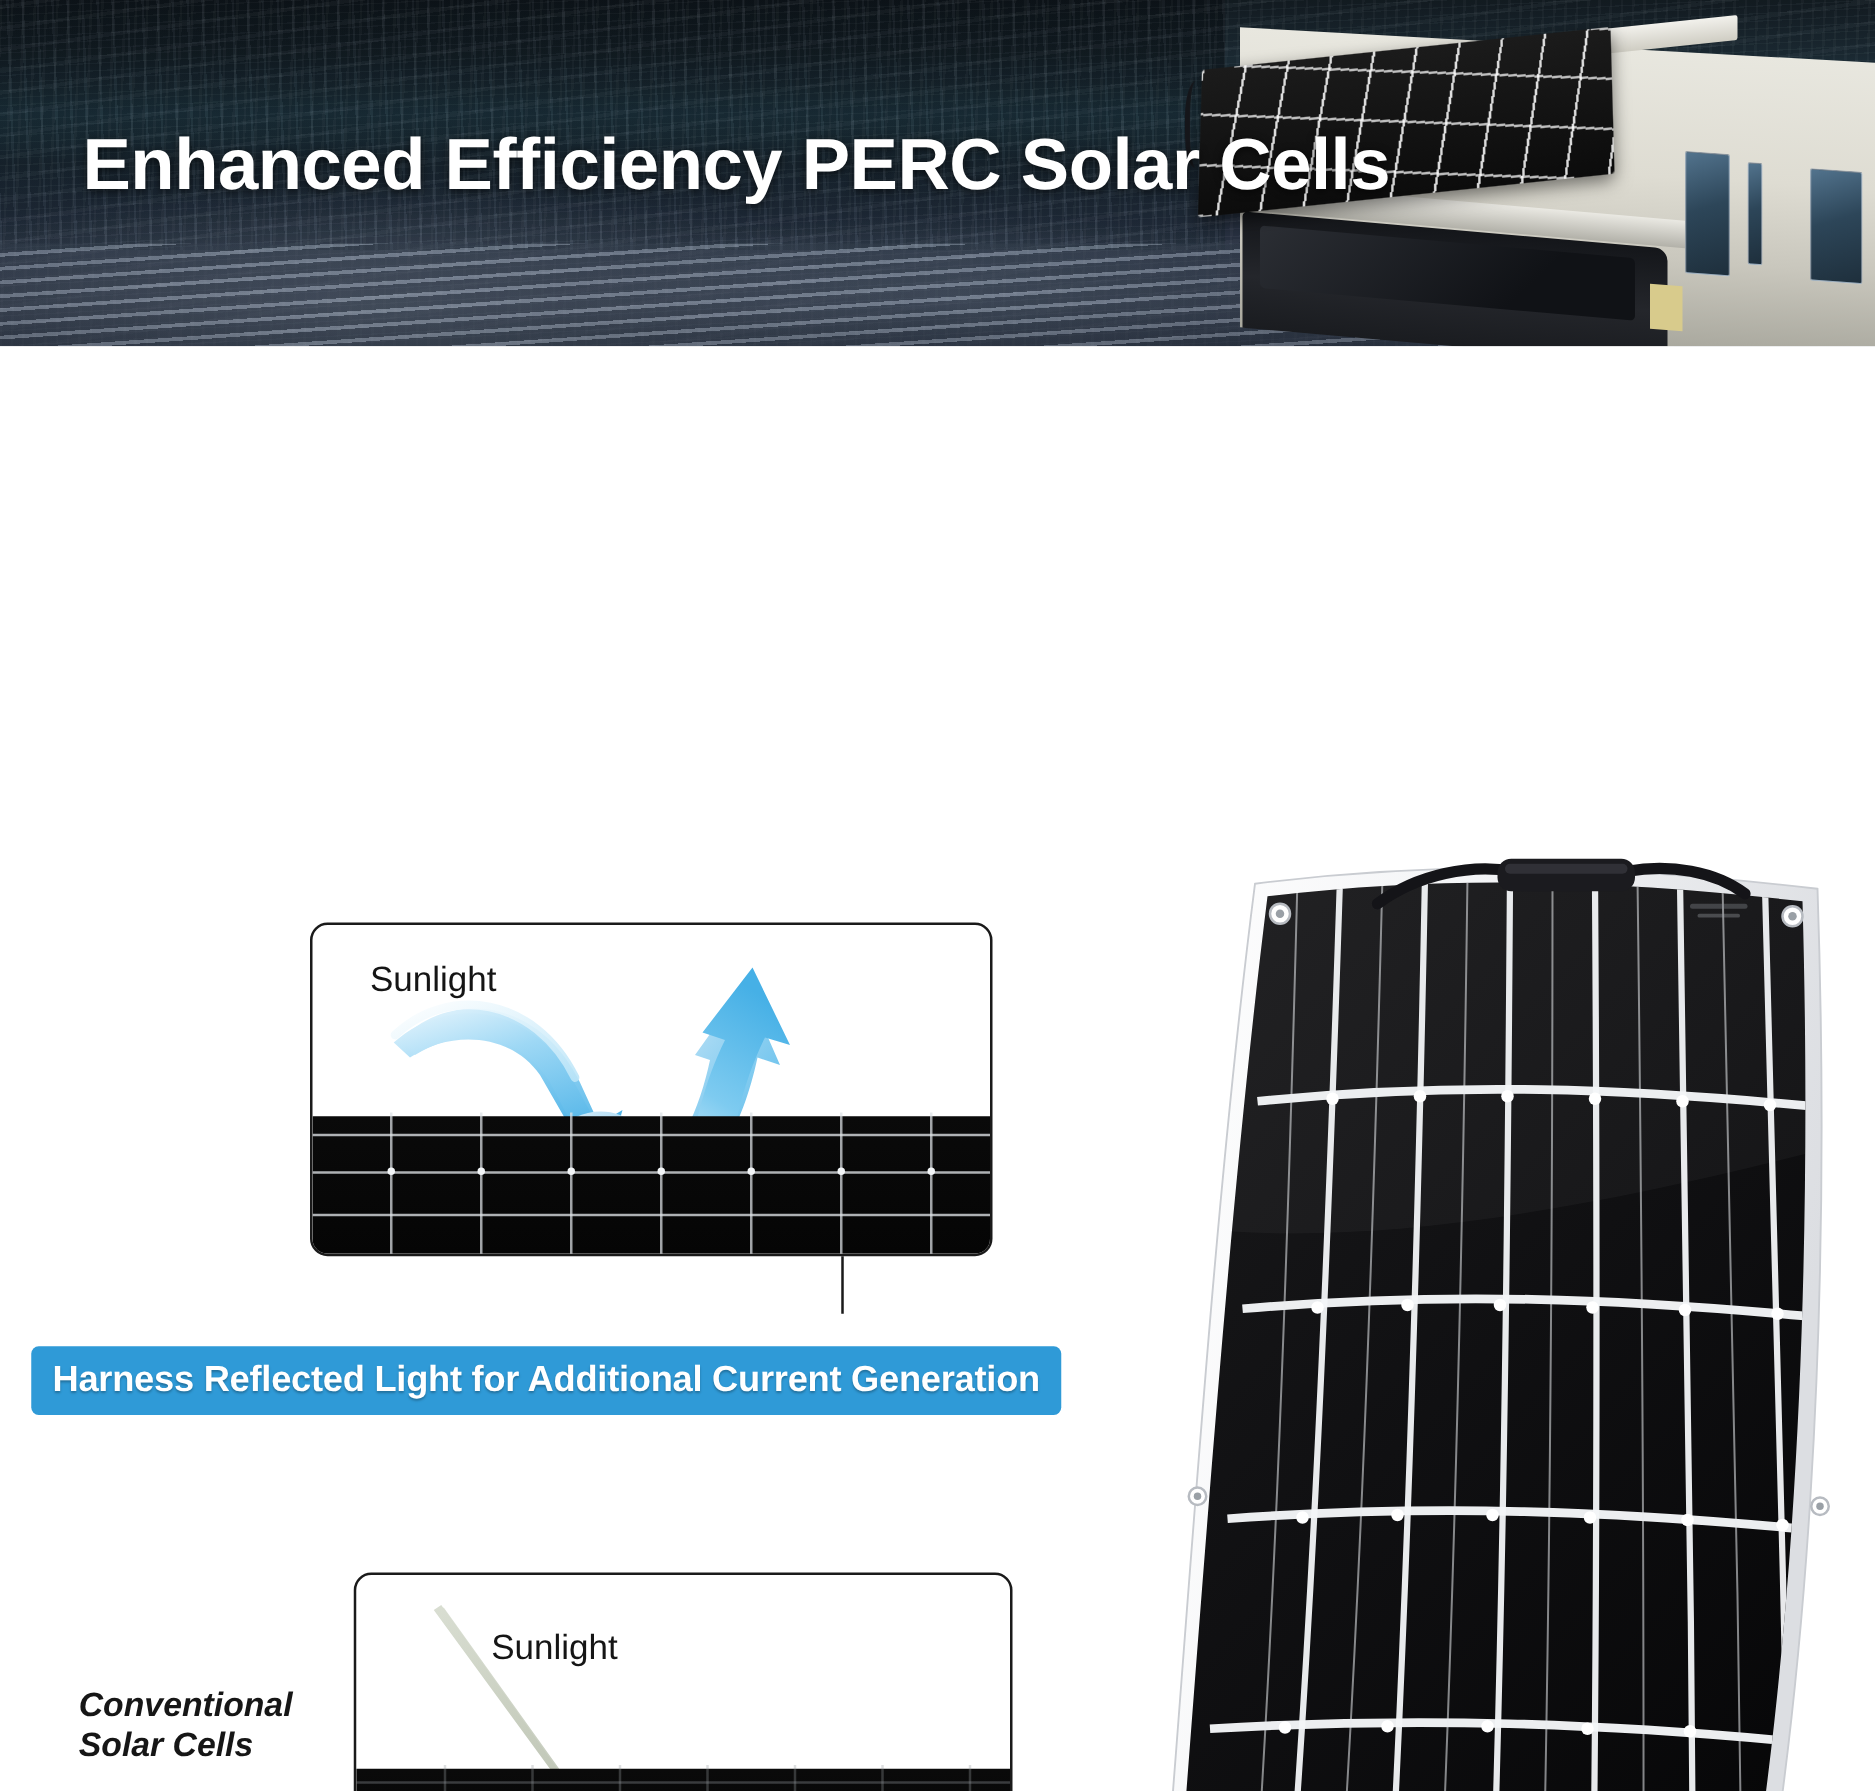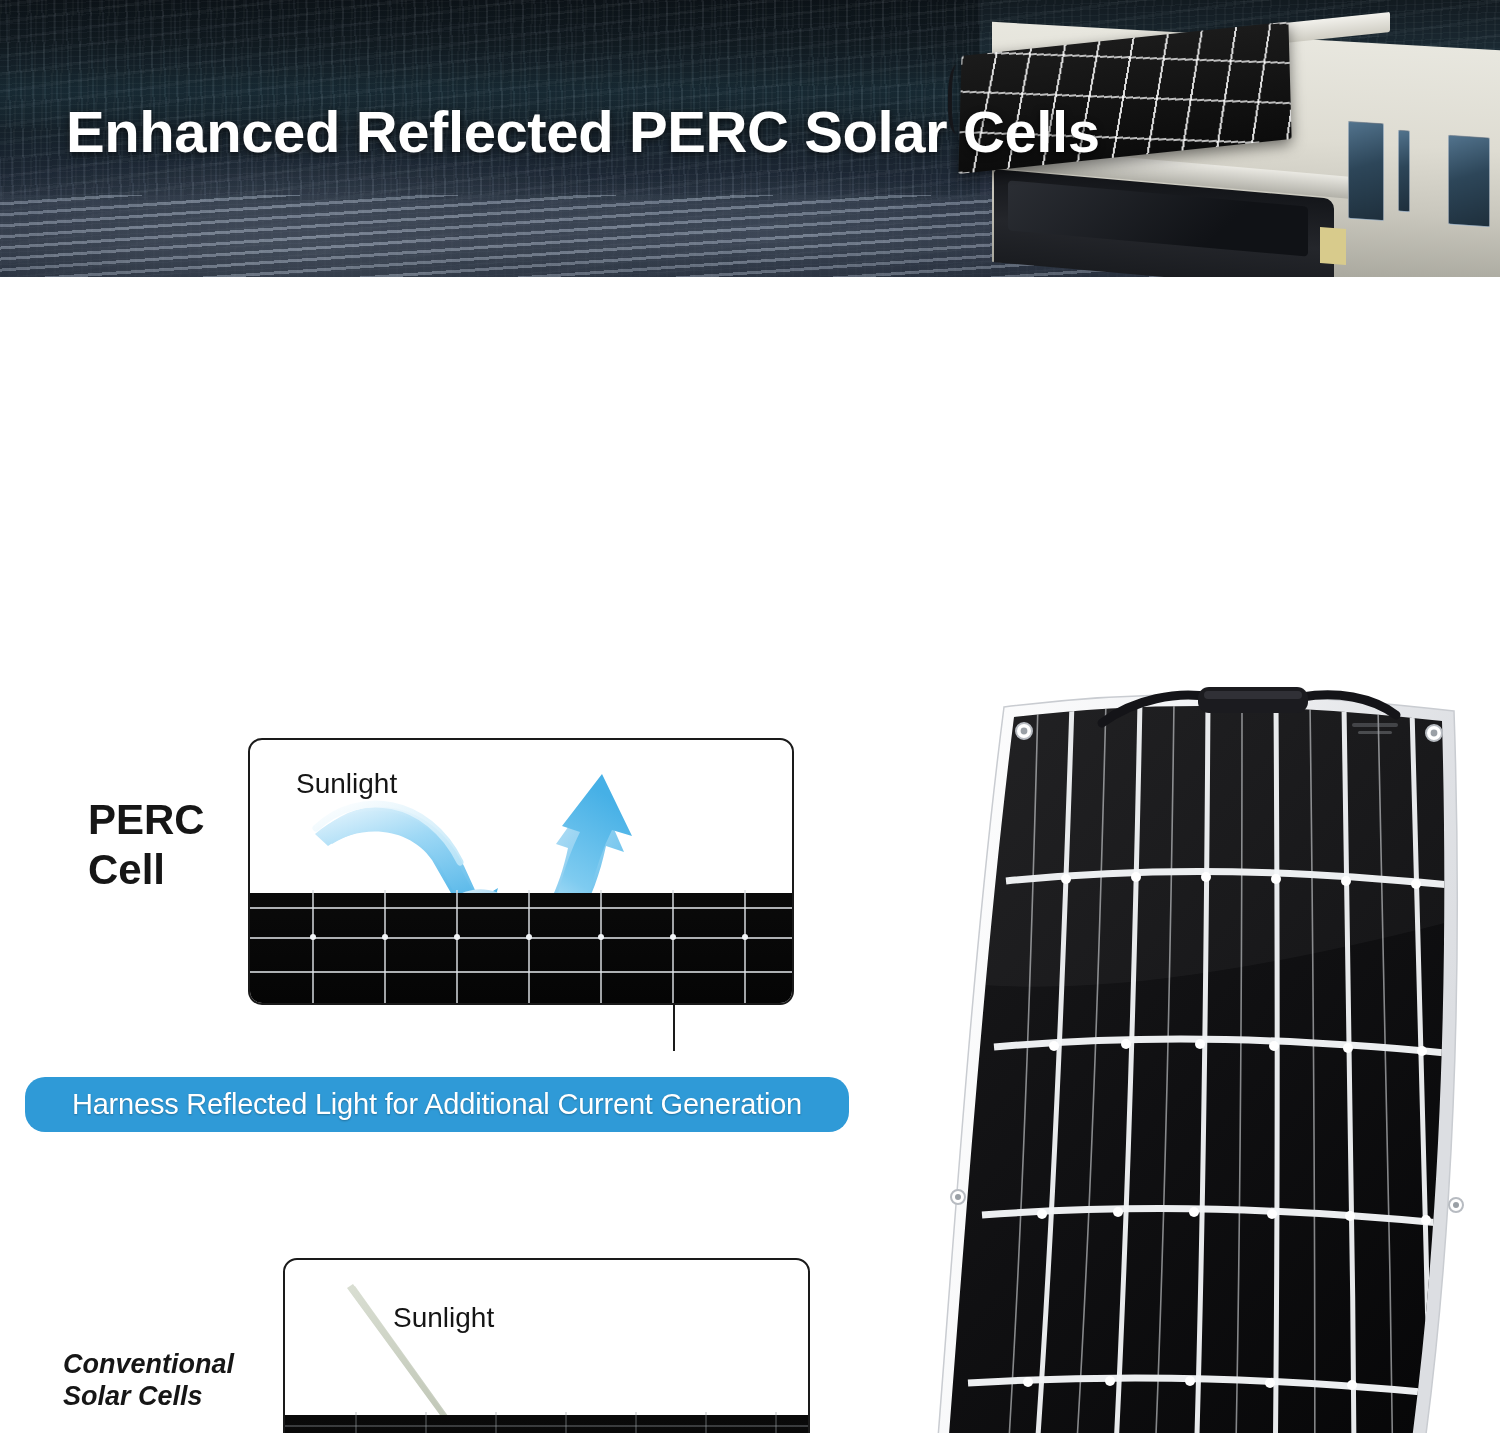--- a/index.html
+++ b/index.html
@@ -262,23 +262,23 @@
     color: #151515;
     white-space: nowrap;
   }
 
   
   .banner {
     position: absolute;
     display: flex;
     align-items: center;
     justify-content: center;
-    border-radius: 20px;
+    border-radius: 6px;
     color: #ffffff;
-    font-weight: normal;
+    font-weight: bold;
     font-size: 29px;
     letter-spacing: -0.2px;
     text-shadow: 0 1px 2px rgba(0,0,0,0.28);
     white-space: nowrap;
   }
   .banner.blue {
     left: 25px; top: 800px;
     width: 824px; height: 55px;
     background: #2f9ad7;
   }
@@ -332,31 +332,27 @@
       <div class="rv-cab-glass"></div>
     </div>
     <div class="rv-win w1"></div>
     <div class="rv-win w2"></div>
     <div class="rv-win w3"></div>
     <div class="rv-amber"></div>
     <div class="rv-panel"></div>
     <div class="rv-panel-cable"></div>
   </div>
 
-  <div class="hero-title">Enhanced Reflected PERC Solar Cells</div>
+  <div class="hero-title">Enhanced Efficiency PERC Solar Cells</div>
 </div>
 
 <div class="main">
 
   <div class="compare-col">
 
-    <div class="side-label perc">
-      <div>PERC</div>
-      <div>Cell</div>
-    </div>
 
     <div class="diagram perc">
       <div class="sun-label">Sunlight</div>
 
       <svg width="546" height="267" style="position:absolute;left:0;top:0;">
         <defs>
           <linearGradient id="blueIn" x1="0" y1="0" x2="0.4" y2="1">
             <stop offset="0%" stop-color="#e9f6fd"></stop>
             <stop offset="35%" stop-color="#9ed8f5"></stop>
             <stop offset="100%" stop-color="#3aaae4"></stop>

